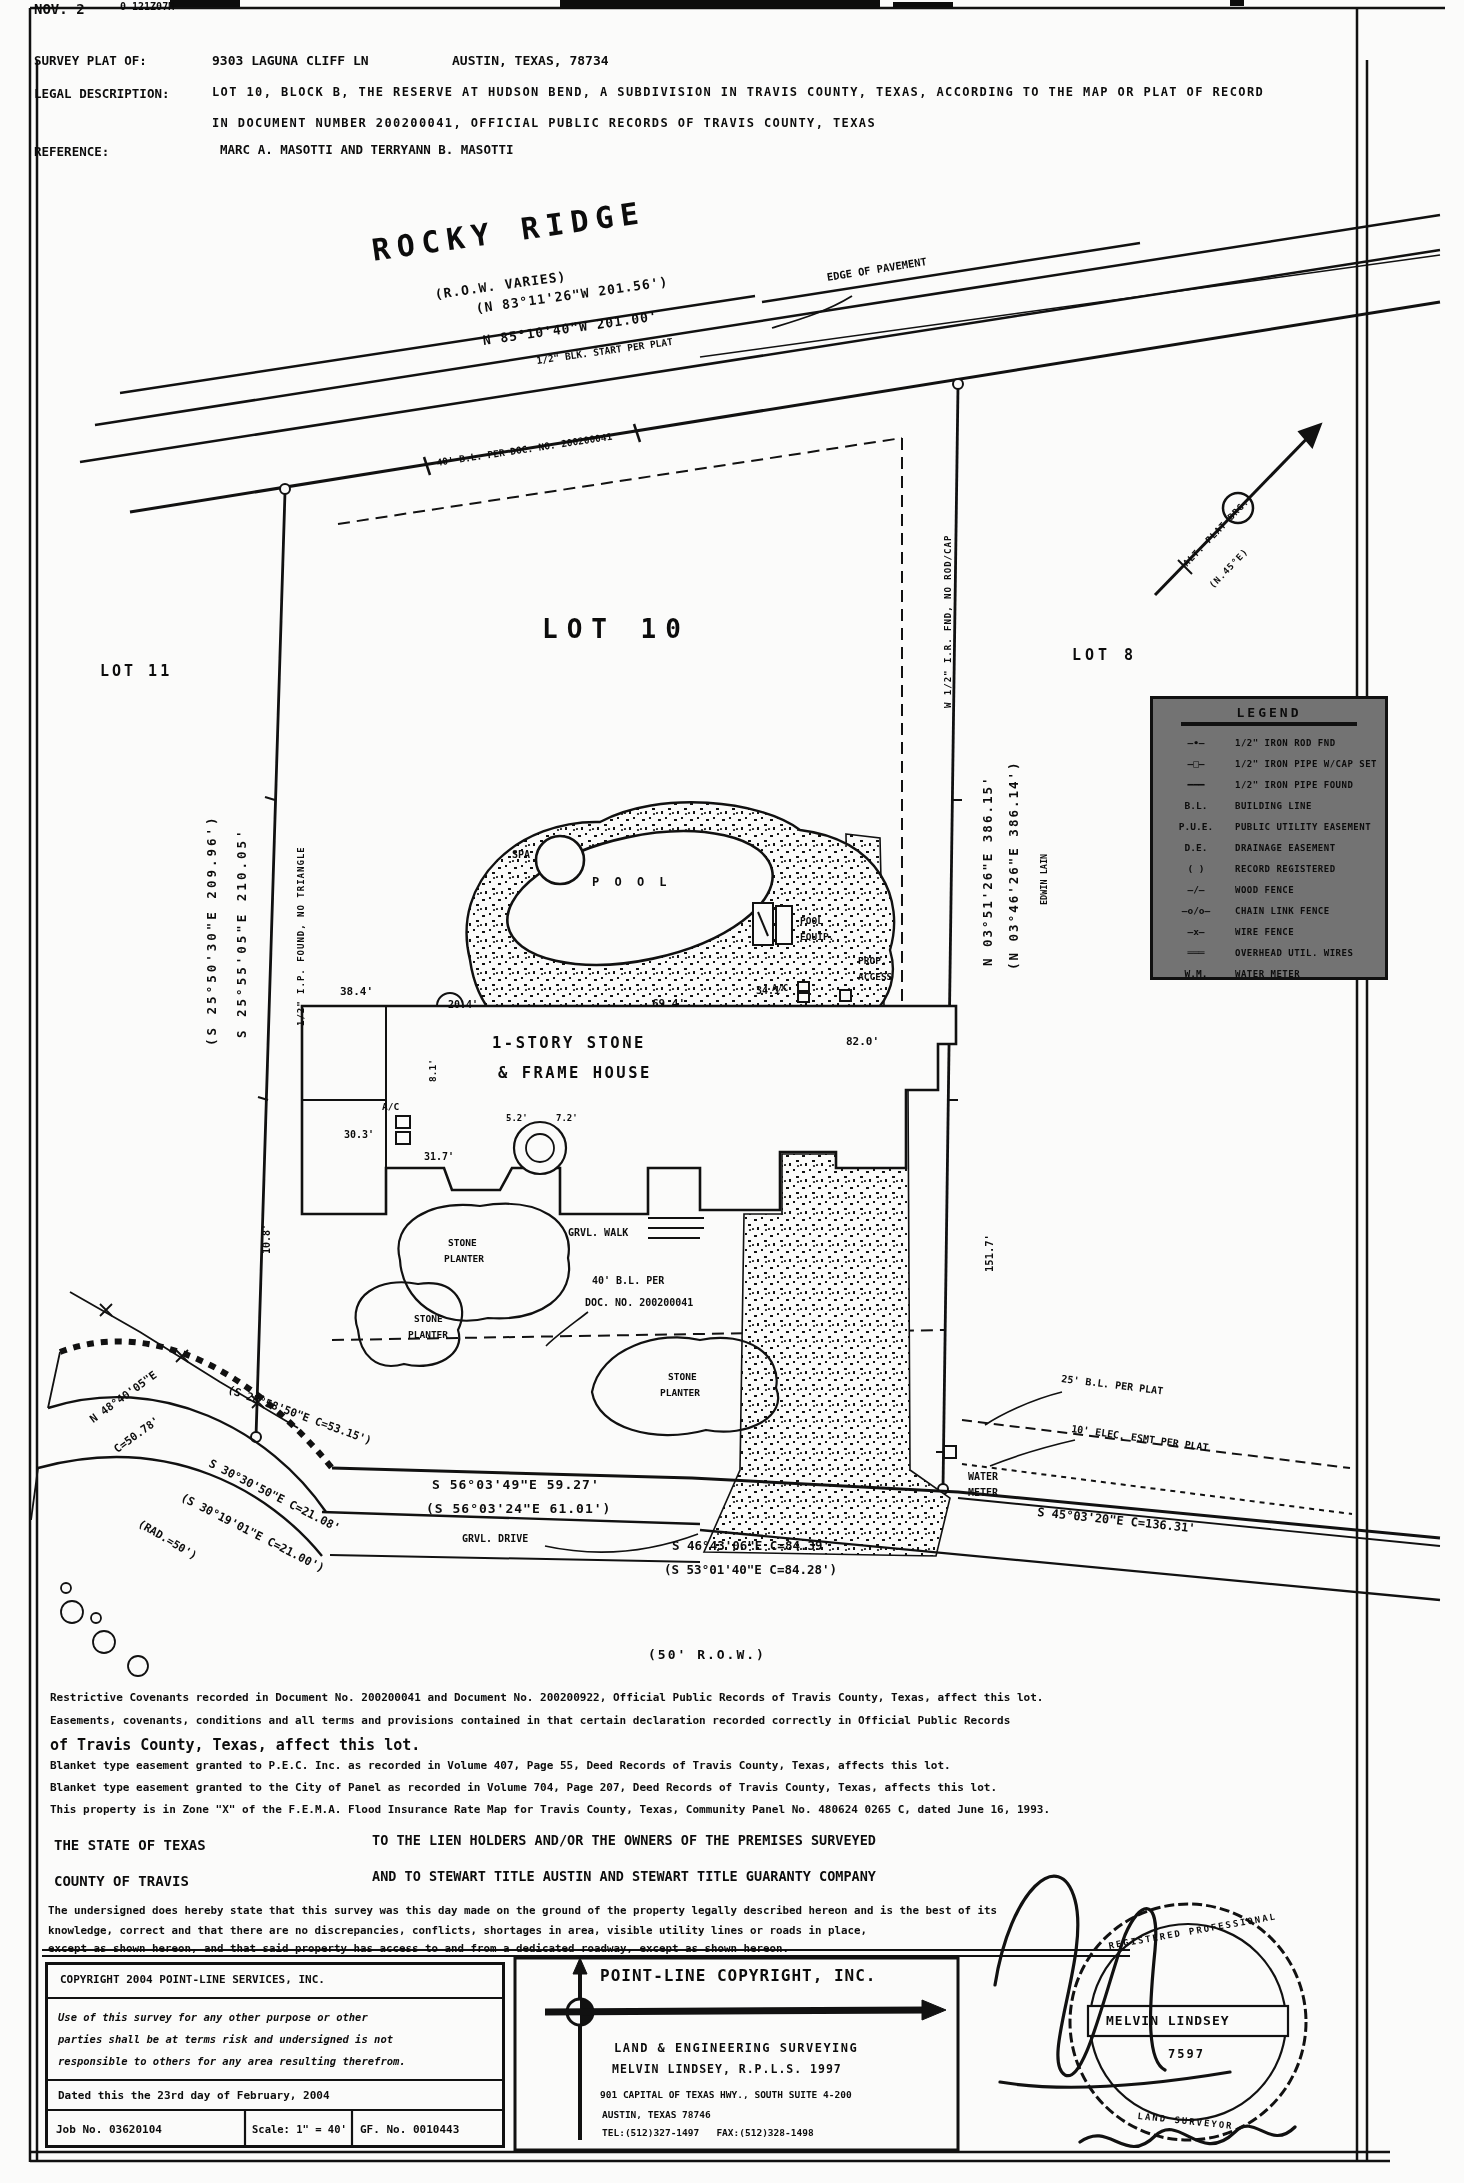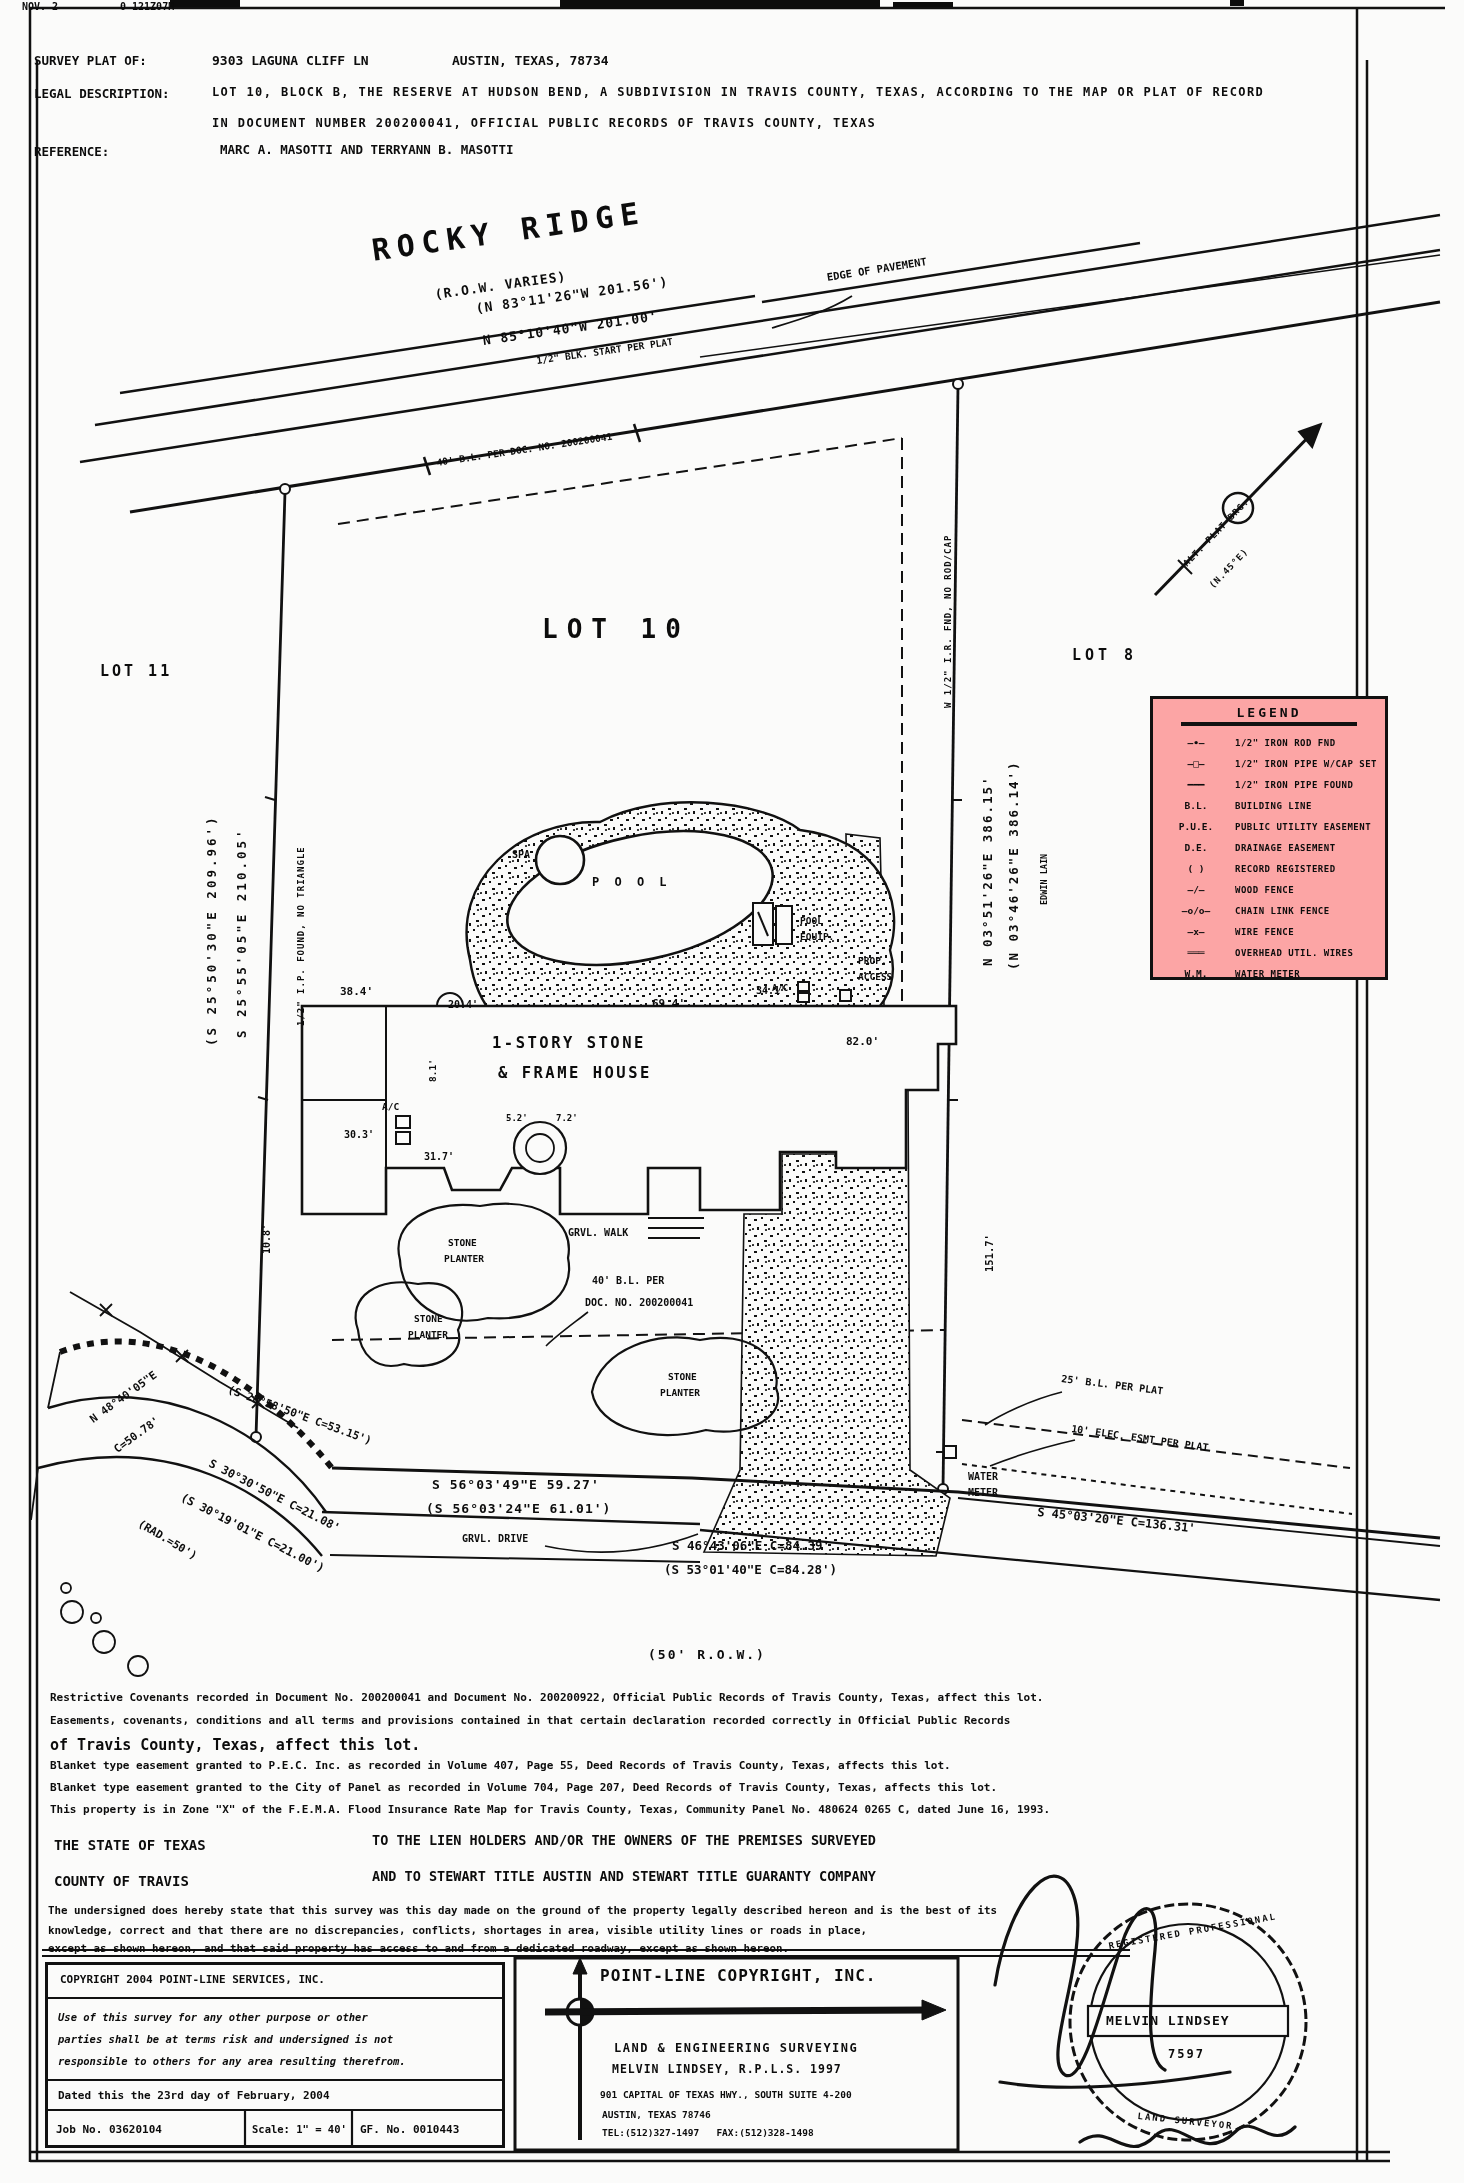--- a/index.html
+++ b/index.html
@@ -3,21 +3,21 @@
 <meta charset="utf-8">
 <style>
   html,body{margin:0;padding:0;background:#888;}
   .sheet{position:relative;width:1464px;height:2183px;background:#fbfbfa;overflow:hidden;
          font-family:"DejaVu Sans Mono",monospace;color:#0c0c0c;}
   svg.plat{position:absolute;left:0;top:0;}
   .lbl{position:absolute;font:700 12px "DejaVu Sans Mono",monospace;color:#0c0c0c;
        white-space:pre;line-height:1;transform-origin:0 0;}
   .it{font-style:italic;}
   .legendbox{position:absolute;left:1150px;top:696px;width:238px;height:284px;
-             border:3px solid #111;background:#fca5a5;box-sizing:border-box;padding:4px 4px 0 4px;}
+             border:3px solid #111;background:#737373;box-sizing:border-box;padding:4px 4px 0 4px;}
   .legendtitle{font:700 13px "DejaVu Sans Mono",monospace;text-align:center;letter-spacing:3px;
                border-bottom:4px solid #111;margin:2px 24px 6px 24px;padding-bottom:2px;}
   .lrow{display:flex;align-items:center;height:21px;}
   .lsym{width:78px;text-align:center;font:700 9.5px "DejaVu Sans Mono",monospace;flex:none;}
   .llab{font:700 9px "DejaVu Sans Mono",monospace;letter-spacing:0.5px;}
   .fbox{position:absolute;border:3px solid #111;box-sizing:border-box;background:#fbfbfa;}
 </style>
 </head>
 <body>
 
@@ -183,21 +183,21 @@
       <rect x="1088" y="2006" width="200" height="30" fill="#fbfbfa" stroke-width="2.2"></rect>
     </g>
 
     <g fill="none" stroke="#111" stroke-width="3.2" stroke-linecap="round">
       <path d="M995,1985 C1010,1890 1060,1845 1075,1900 C1090,1955 1040,2060 1065,2075 C1085,2085 1105,1990 1125,1935 C1140,1900 1160,1895 1155,1950 C1150,2000 1145,2060 1165,2070"></path>
       <path d="M1000,2082 C1060,2092 1140,2087 1230,2072"></path>
       <path d="M1080,2142 C1110,2120 1125,2166 1155,2136 C1180,2112 1200,2166 1235,2132 C1255,2112 1270,2152 1295,2127"></path>
     </g>
   </svg>
 
-  <div class="lbl" style="left:22px;top:2px;font-size:10px">NOV. 2</div>
+  <div class="lbl" style="left:34px;top:2px;font-size:14px">NOV. 2</div>
   <div class="lbl" style="left:120px;top:2px;font-size:10px">0 121Z07M</div>
 
   <div class="lbl" style="left:34px;top:55px;font-size:12.5px">SURVEY PLAT OF:</div>
   <div class="lbl" style="left:212px;top:54px;font-size:13px">9303 LAGUNA CLIFF LN</div>
   <div class="lbl" style="left:452px;top:54px;font-size:13px">AUSTIN, TEXAS, 78734</div>
   <div class="lbl" style="left:34px;top:88px;font-size:12.5px">LEGAL DESCRIPTION:</div>
   <div class="lbl" style="left:212px;top:86px;font-size:12px;letter-spacing:1.4px">LOT 10, BLOCK B, THE RESERVE AT HUDSON BEND, A SUBDIVISION IN TRAVIS COUNTY, TEXAS, ACCORDING TO THE MAP OR PLAT OF RECORD</div>
   <div class="lbl" style="left:212px;top:117px;font-size:12px;letter-spacing:1.4px">IN DOCUMENT NUMBER 200200041, OFFICIAL PUBLIC RECORDS OF TRAVIS COUNTY, TEXAS</div>
   <div class="lbl" style="left:34px;top:146px;font-size:12.5px">REFERENCE:</div>
   <div class="lbl" style="left:220px;top:144px;font-size:12.5px">MARC A. MASOTTI AND TERRYANN B. MASOTTI</div>

